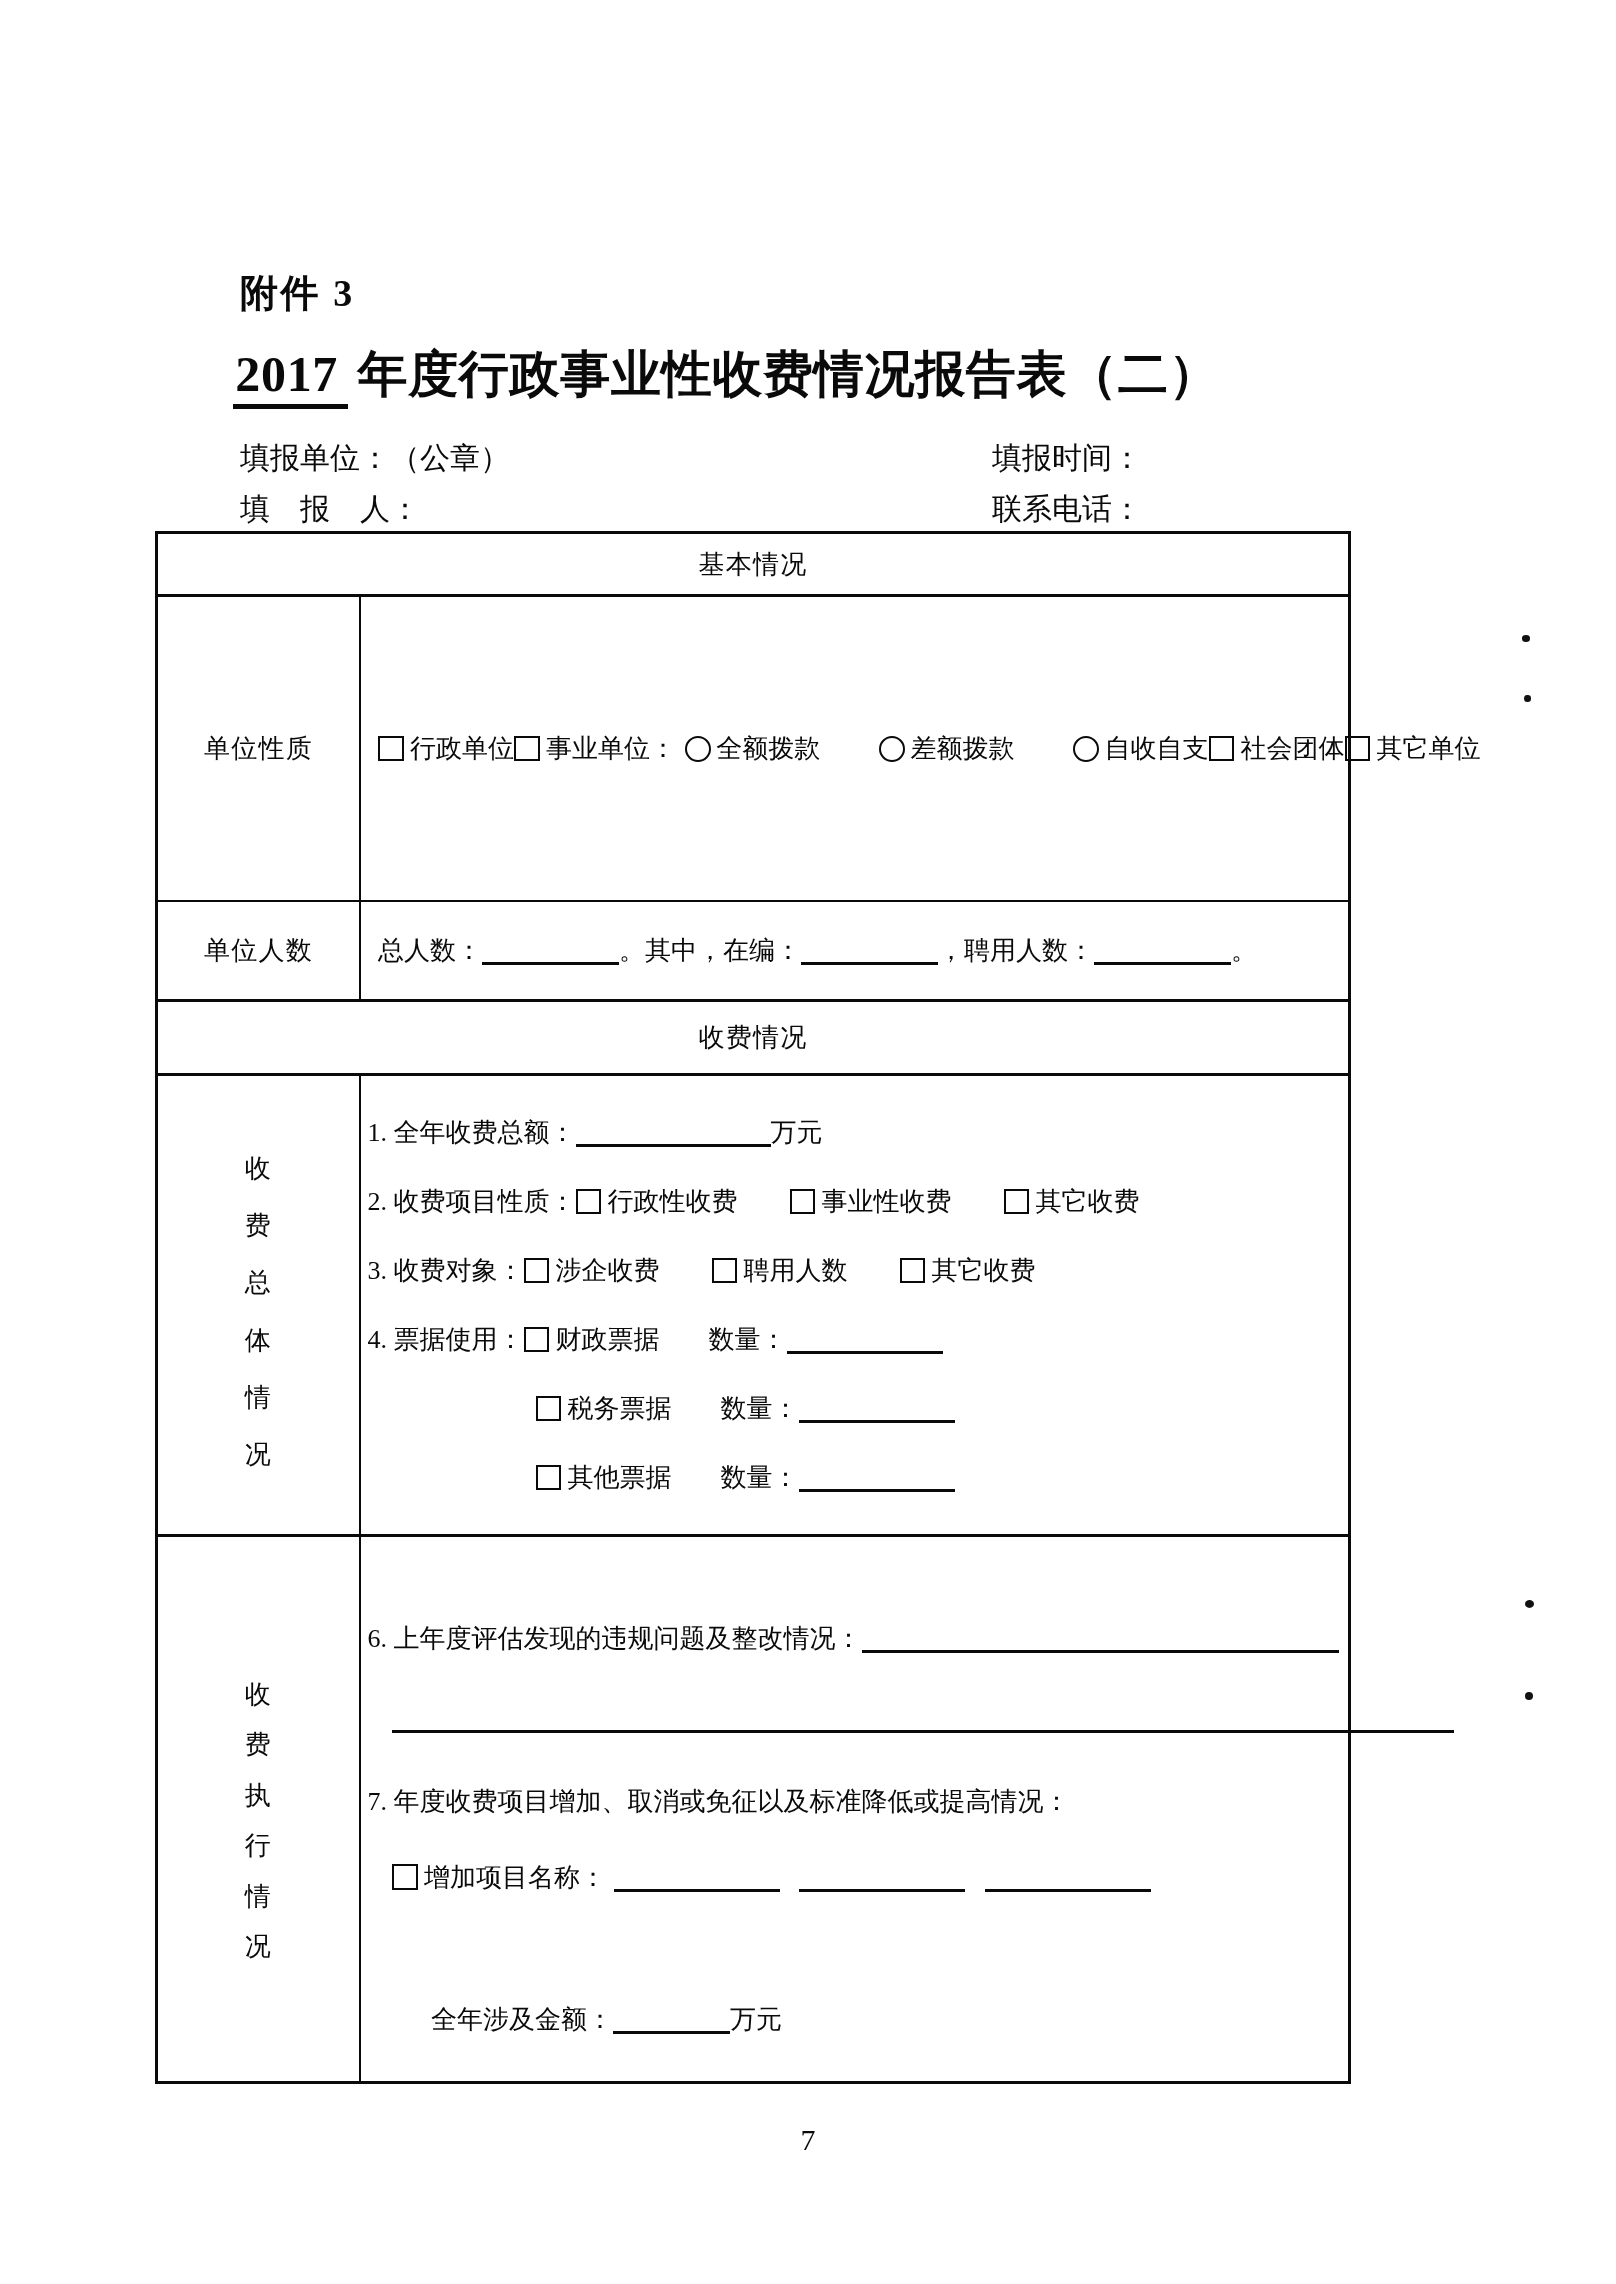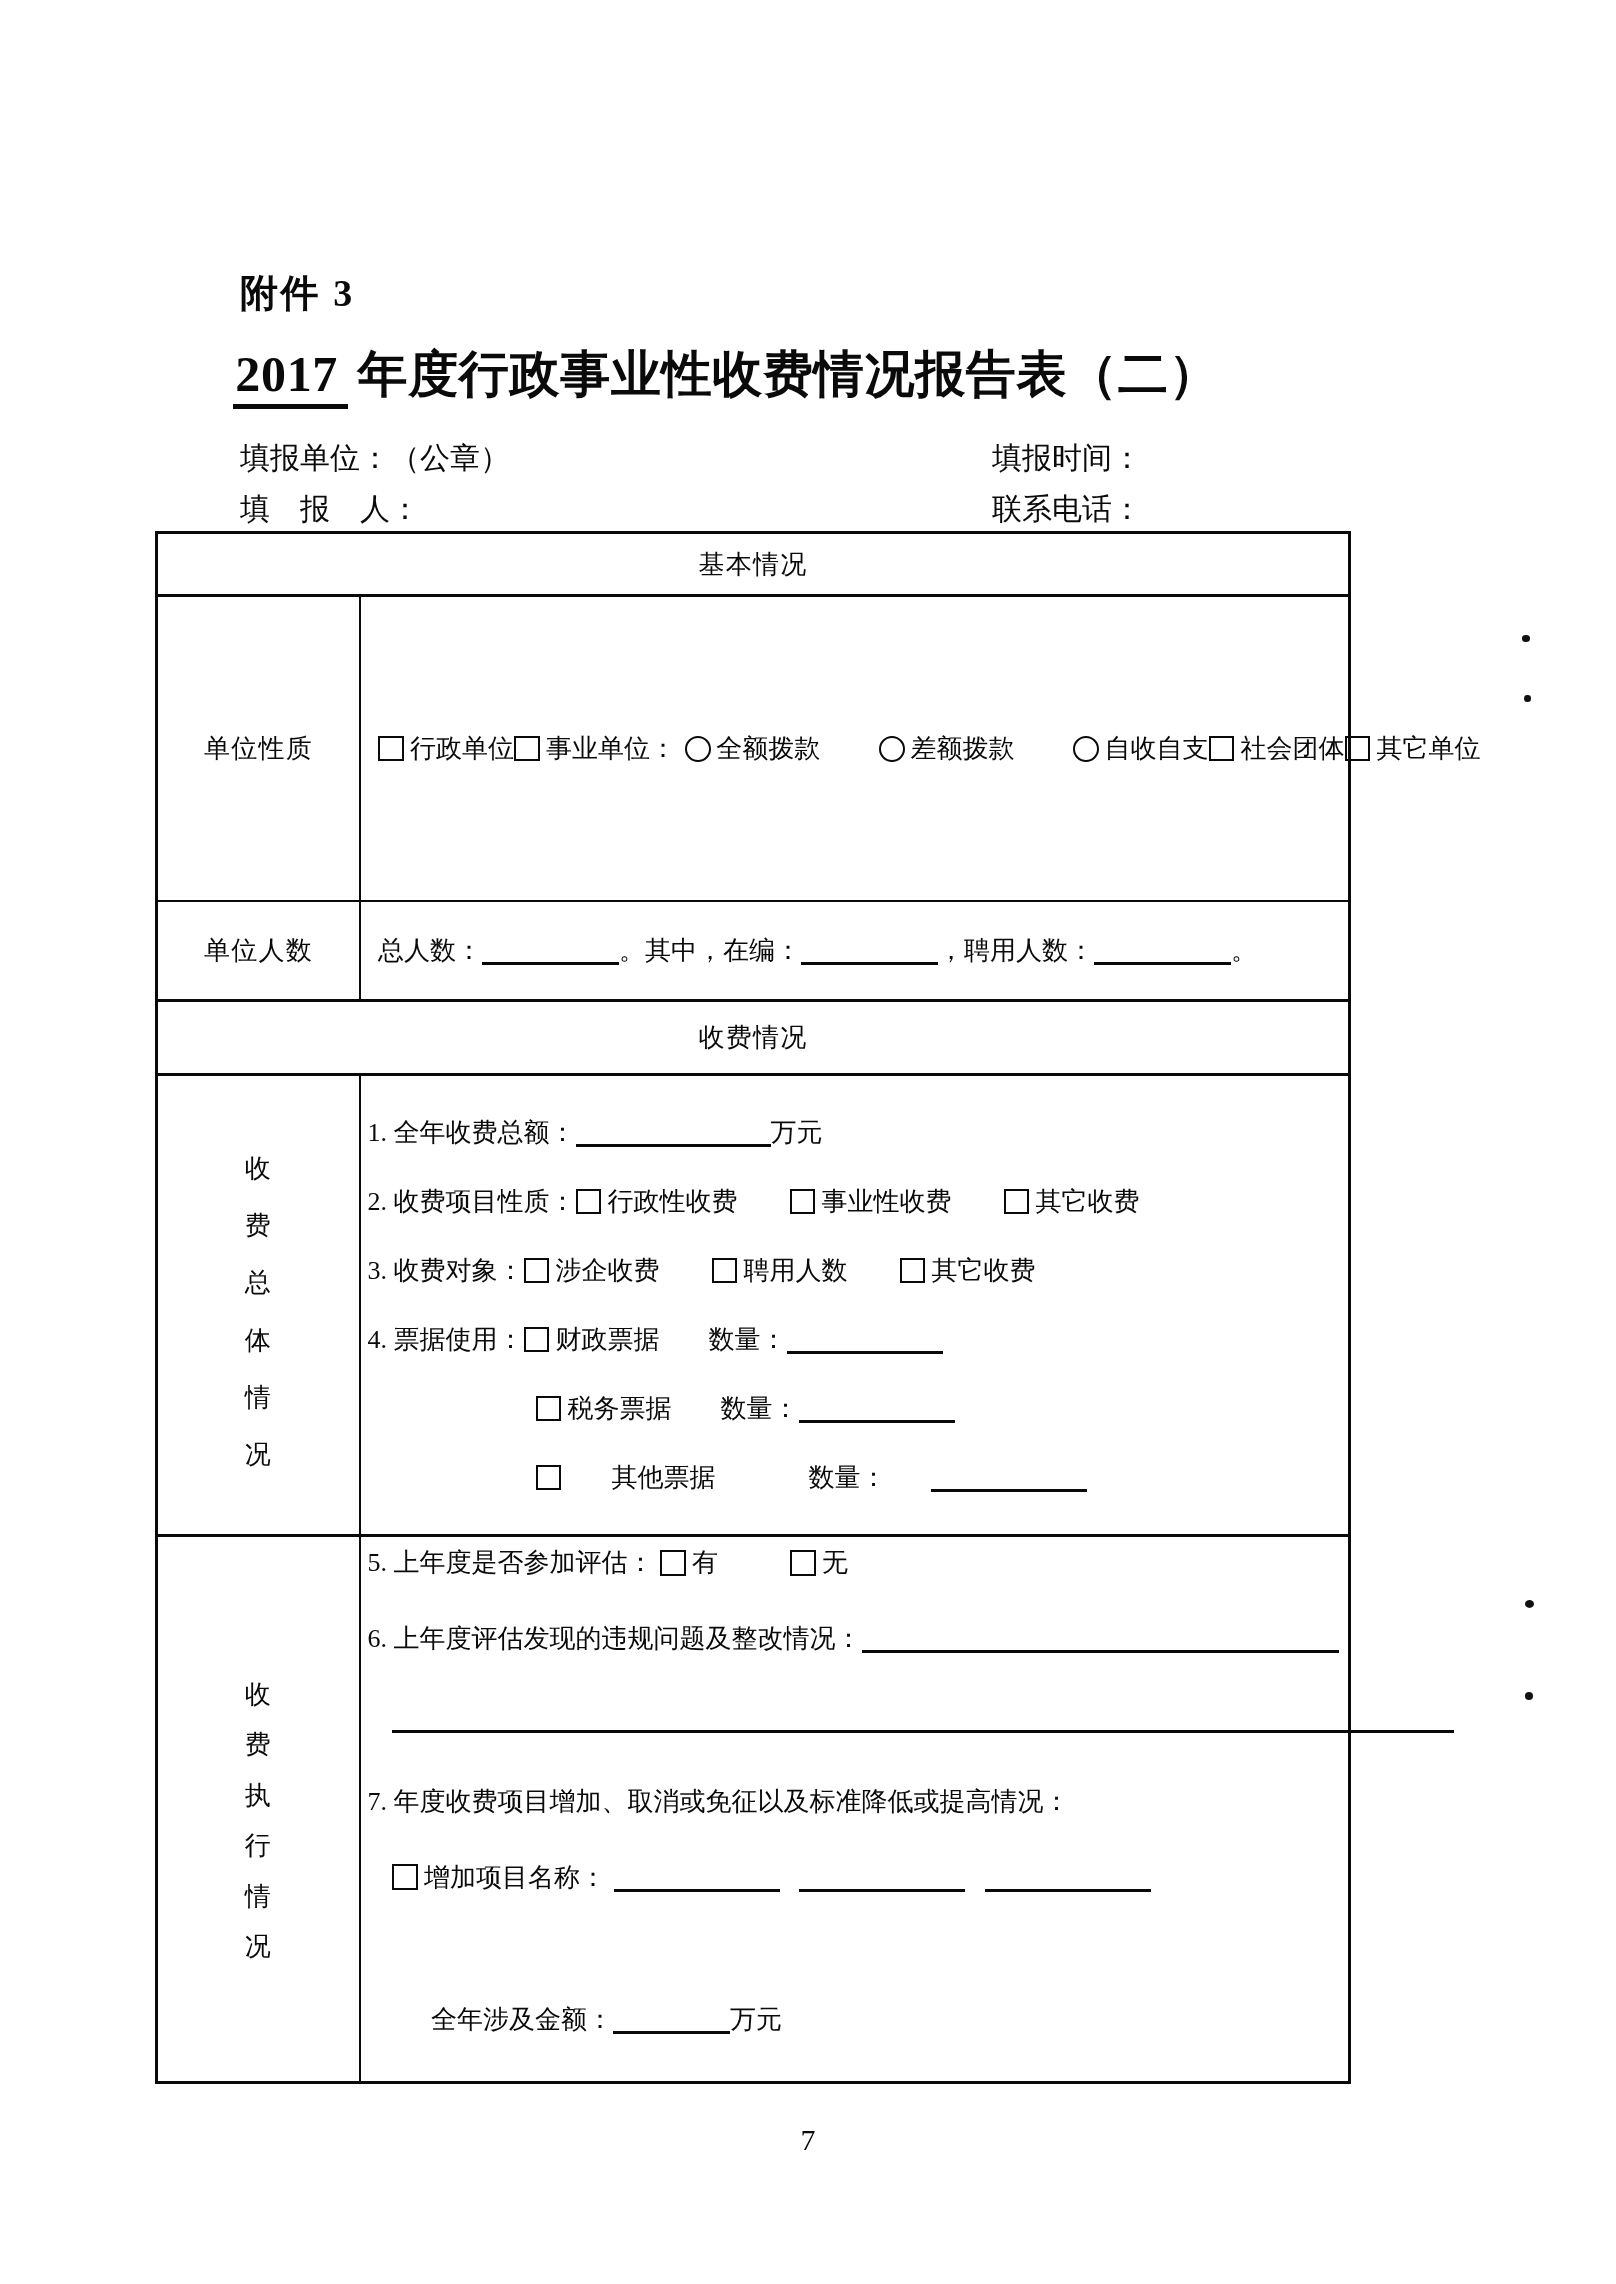--- a/index.html
+++ b/index.html
@@ -213,47 +213,40 @@
           <span>财政票据</span>
           <span class="gap75">数量：</span>
           <span class="blank w240"></span>
         </div>
         <div class="line" style="padding-left:168px;">
           <span class="cb"></span>
           <span>税务票据</span>
           <span class="gap75">数量：</span>
           <span class="blank w240"></span>
         </div>
-        <div class="line" style="padding-left:168px;gap:44px;">
+        <div class="line" style="padding-left:168px;">
           <span class="cb"></span>
           <span>其他票据</span>
           <span class="gap75">数量：</span>
           <span class="blank w240"></span>
         </div>
       </div>
     </div>
 
     <div class="trow" style="height:544px;">
       <div class="label-col vlabel" style="padding:140px 0 117px;">
         <span>收</span>
         <span>费</span>
         <span>执</span>
         <span>行</span>
         <span>情</span>
         <span>况</span>
       </div>
       <div class="content-col" style="position:relative;">
 
-        <div class="abs-line" style="left:6.5px; top:7.8px;">
-          <span>5. 上年度是否参加评估：</span>
-          <span class="cb" style="margin-left:6.5px;"></span>
-          <span>有</span>
-          <span class="cb gap110"></span>
-          <span>无</span>
-        </div>
 
         <div class="abs-line" style="left:6.5px; top:83px; right:0;">
           <span>6. 上年度评估发现的违规问题及整改情况：</span>
           <span class="blank grow"></span>
         </div>
 
         <div class="cont-underline" style="left:31px; top:193px; width:1062px;"></div>
 
         <div class="abs-line" style="left:6.5px; top:246px;">
           <span>7. 年度收费项目增加、取消或免征以及标准降低或提高情况：</span>

